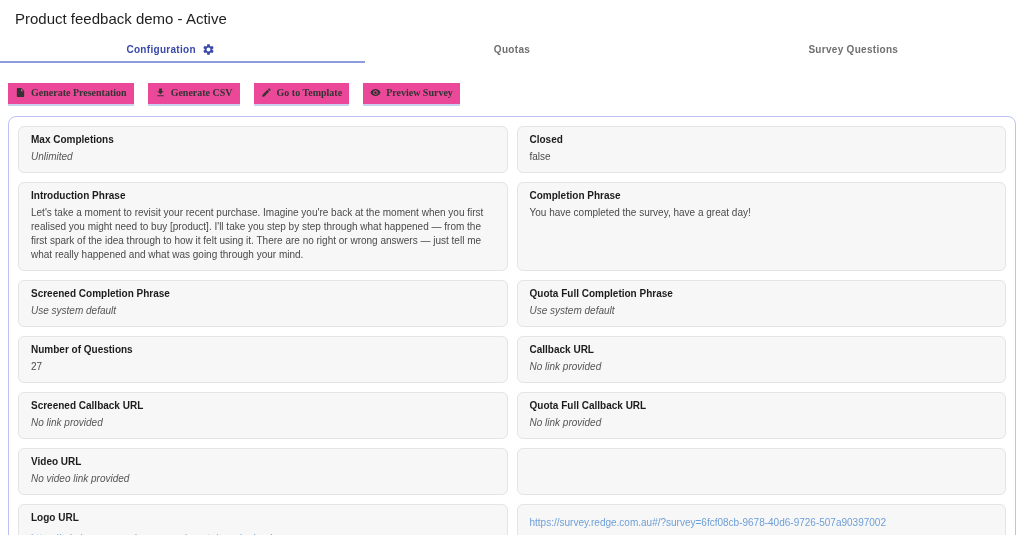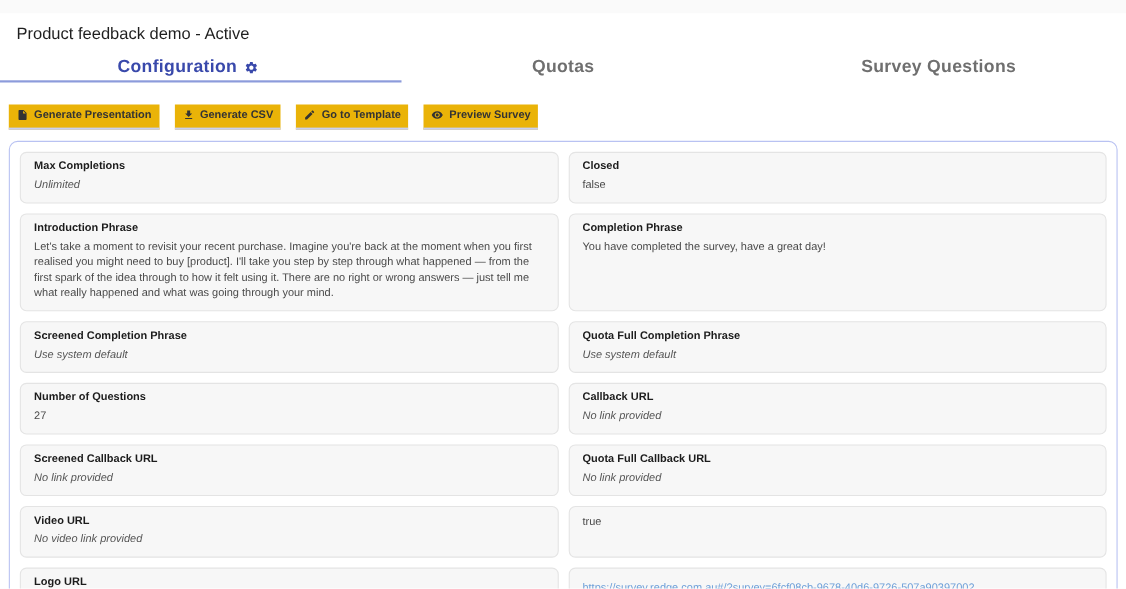--- a/index.html
+++ b/index.html
@@ -10,44 +10,43 @@
     color: #212121;
     overflow: hidden;
   }
   .page { background: #ffffff; }
   
   .page-title {
     font-size: 15px;
     font-weight: 400;
     color: #1f1f1f;
     padding: 10px 16px 8px 15px;
-    margin-top: 12px;
   }
   
   .tabbar { display: flex; position: relative; height: 28px; background: #ffffff; }
   .tab {
     flex: 1 1 0;
     display: flex; align-items: center; justify-content: center; gap: 6px;
-    font-size: 16px; font-weight: 700; letter-spacing: .3px;
+    font-size: 10px; font-weight: 700; letter-spacing: .3px;
     color: #6f6f6f; cursor: pointer; user-select: none;
   }
   .tab.active { color: #3949ab; }
   .tab .gear { width: 13px; height: 13px; fill: #3949ab; }
   .tab-indicator {
     position: absolute; left: 0; bottom: 0;
     width: 35.6%; height: 2px; background: #8c9bdb;
   }
   
   .toolbar { display: flex; gap: 14px; padding: 20px 8px 10px 8px; background: #ffffff; }
   .tool-btn {
     display: flex; align-items: center; gap: 5px;
-    background: #eab308; border: none;
+    background: #ec4899; border: none;
     border-bottom: 2px solid #c9d0f0;
     padding: 4px 7px 6px 7px;
-    font-family: Liberation Sans, sans-serif;
+    font-family: Liberation Serif, serif;
     font-size: 10px; font-weight: 700; color: #333333;
     cursor: pointer; white-space: nowrap; justify-content: center;
   }
   .tool-btn svg { width: 11px; height: 11px; fill: #333333; flex: 0 0 auto; }
   
   .panel {
     margin: 0 8px;
     border: 1px solid #b9c2f2;
     border-radius: 8px;
     background: #ffffff;
@@ -163,21 +162,20 @@
       <div class="field row-std">
         <div class="field-label">Quota Full Callback URL</div>
         <div class="field-value italic">No link provided</div>
       </div>
 
       <div class="field row-std">
         <div class="field-label">Video URL</div>
         <div class="field-value italic">No video link provided</div>
       </div>
       <div class="field row-std">
-        <div class="field-value">true</div>
       </div>
 
       <div class="field row-std">
         <div class="field-label">Logo URL</div>
         <a class="field-value link" href="#">https://admin.survey.redge.com.au/assets/svgs/redge-logo.svg</a>
       </div>
       <div class="field row-std">
         <a class="field-value link" href="#">https://survey.redge.com.au#/?survey=6fcf08cb-9678-40d6-9726-507a90397002</a>
       </div>
 

